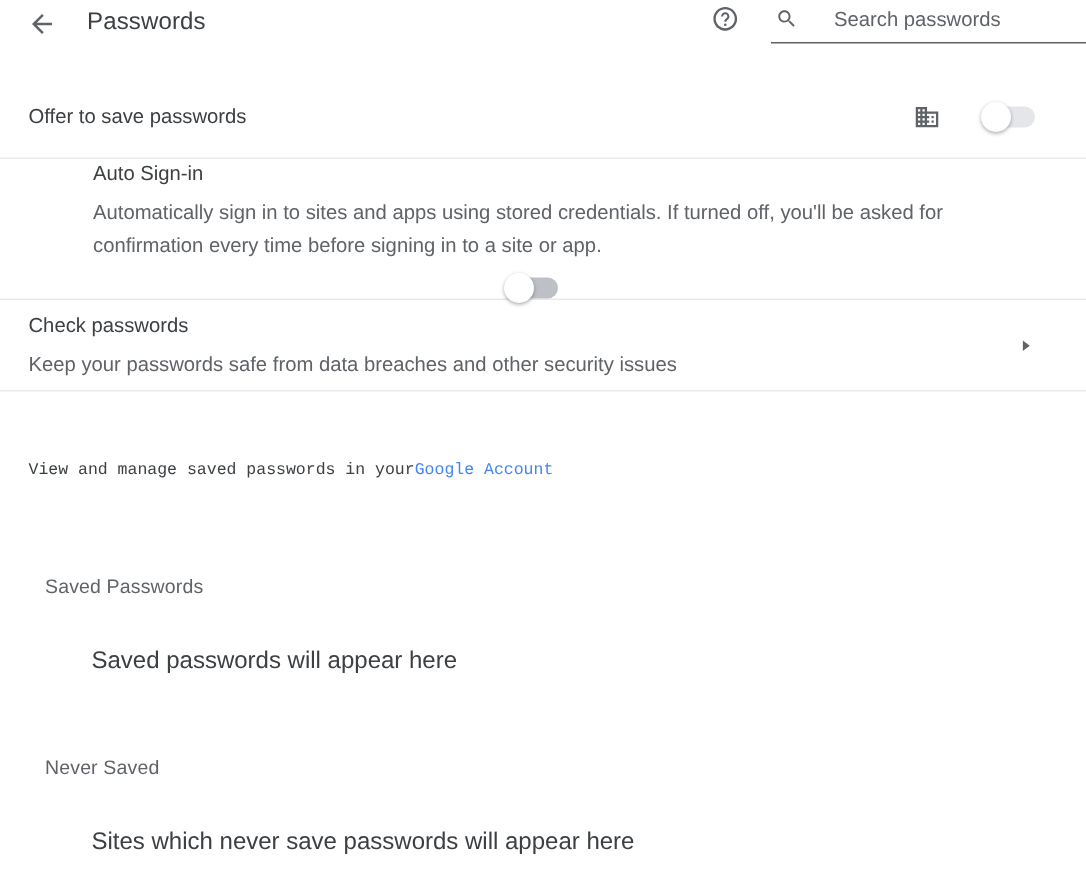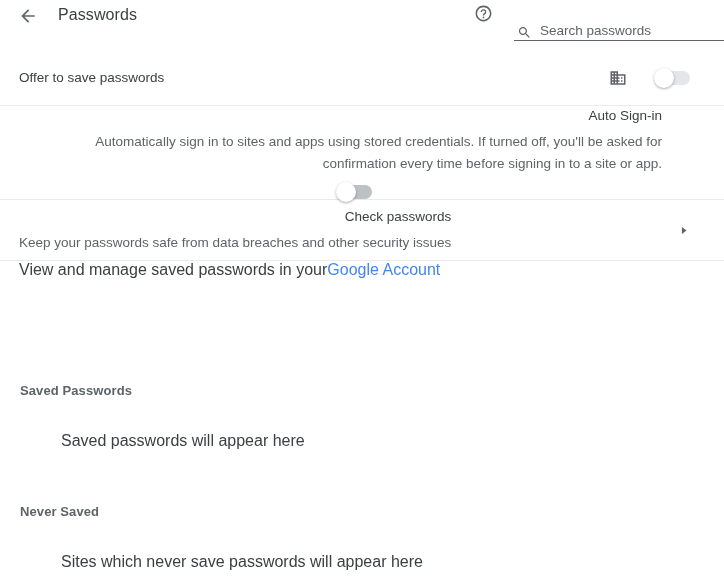--- a/index.html
+++ b/index.html
@@ -62,27 +62,28 @@
     width: 22px;
     height: 22px;
     display: flex;
     align-items: center;
     justify-content: center;
     cursor: pointer;
   }
   .search-box {
     position: absolute;
     left: 514px;
-    top: 16px;
+    top: 4px;
     width: 210px;
     height: 25px;
     display: flex;
-    align-items: flex-end;
+    align-items: flex-start;
     border-bottom: 1px solid #5f6368;
     box-sizing: border-box;
+    gap: 16px;
   }
   .search-icon {
     width: 16px;
     height: 16px;
     margin-left: 2px;
     margin-right: 8px;
     flex: 0 0 auto;
     display: flex;
     align-items: center;
     justify-content: center;
@@ -109,21 +110,20 @@
     background: #e8eaed;
     width: 100%;
   }
   .row {
     position: relative;
     display: flex;
     align-items: center;
     justify-content: space-between;
     padding: 0 19px;
     box-sizing: border-box;
-    text-align: right;
   }
   .row-text { max-width: 600px; }
   .row-title {
     font-size: 13.5px;
     line-height: 20px;
     color: #3c4043;
   }
   .row-sub {
     font-size: 13.5px;
     line-height: 22px;
@@ -182,37 +182,38 @@
     width: 12px;
     height: 16px;
     cursor: pointer;
   }
 
   
   .manage-line {
     padding: 0 19px;
     height: 59px;
     display: flex;
-    align-items: flex-start;
-    font-size: 16px;
+    align-items: flex-end;
+    font-size: 11px;
     color: #3c4043;
     box-sizing: border-box;
+    font-family: Liberation Mono, monospace;
   }
   .manage-line a {
     color: #4285f4;
     text-decoration: none;
     cursor: pointer;
   }
 
   
   .section-header {
     font-size: 13px;
-    font-weight: bold;
+    font-weight: normal;
     color: #5f6368;
-    padding-left: 20px;
+    padding-left: 30px;
     letter-spacing: .1px;
   }
   .section-empty {
     font-size: 16px;
     color: #3c4043;
     padding-left: 61px;
   }
 
   .sp-header { position: absolute; left: 0; top: 383px; }
   .sp-empty  { position: absolute; left: 0; top: 432px; }

